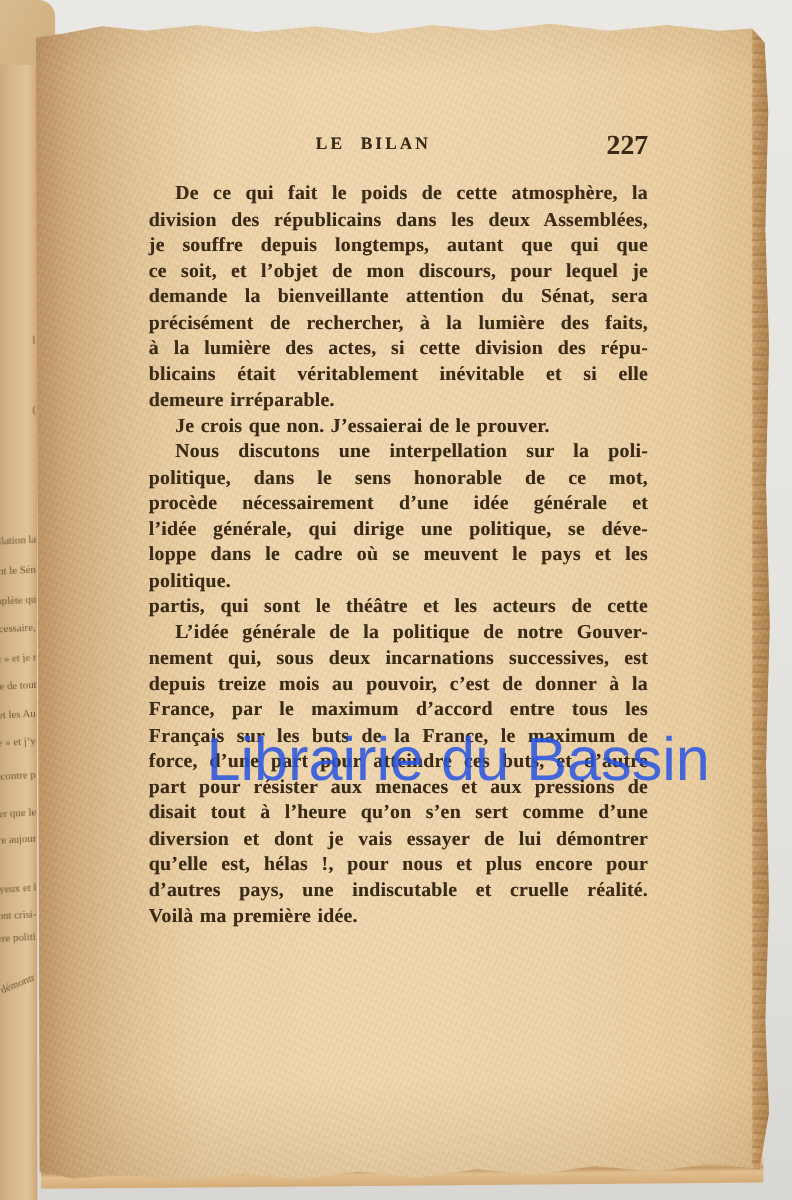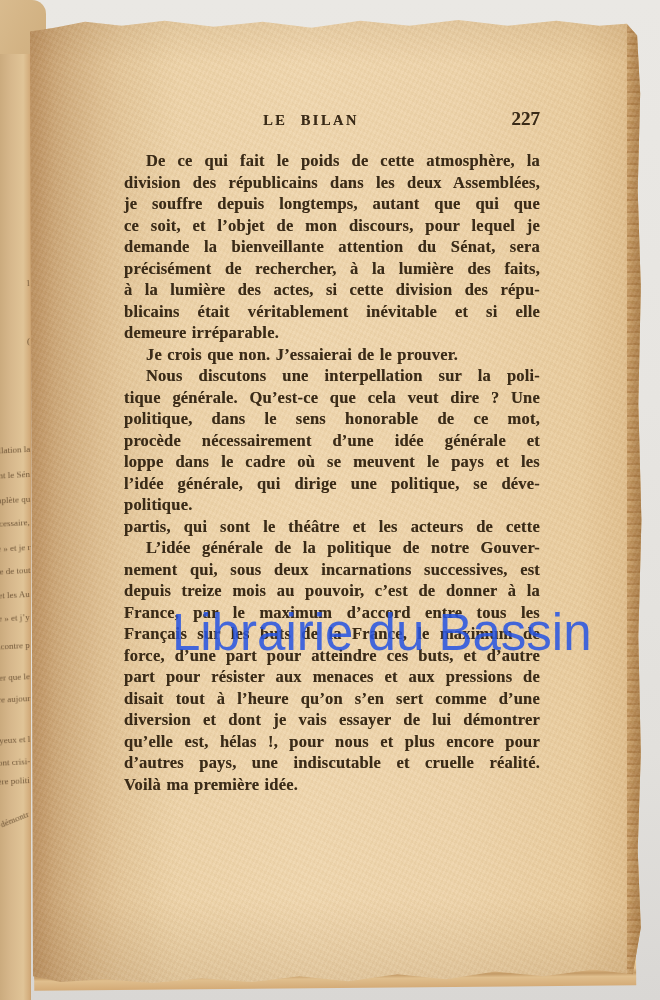--- a/index.html
+++ b/index.html
@@ -65,21 +65,21 @@
     position:absolute;left:58px;top:92px;width:452px;height:24px;
     color:#3a2b18;
   }
   .header-title{
     position:absolute;left:50%;transform:translateX(-53%);top:4px;
     font-size:14.5px;font-weight:bold;letter-spacing:2.5px;word-spacing:7px;
     text-shadow:0 0 .5px rgba(58,43,24,.55);
   }
   .page-number{
     position:absolute;right:0;top:0;
-    font-size:19px;font-weight:bold;
+    font-size:23px;font-weight:bold;
     text-shadow:0 0 .5px rgba(58,43,24,.55);
   }
   .text-block{
     position:absolute;left:58px;top:134px;width:452px;
     color:#3a2b18;
   }
   .line{
     height:21.5px;line-height:21.5px;font-size:16.5px;font-weight:bold;
     letter-spacing:.2px;word-spacing:1px;
     text-align:justify;text-align-last:justify;white-space:nowrap;
@@ -140,25 +140,24 @@
         <div class="line">division des républicains dans les deux Assemblées,</div>
         <div class="line">je souffre depuis longtemps, autant que qui que</div>
         <div class="line">ce soit, et l’objet de mon discours, pour lequel je</div>
         <div class="line">demande la bienveillante attention du Sénat, sera</div>
         <div class="line">précisément de rechercher, à la lumière des faits,</div>
         <div class="line">à la lumière des actes, si cette division des répu-</div>
         <div class="line">blicains était véritablement inévitable et si elle</div>
         <div class="line end">demeure irréparable.</div>
         <div class="line indent end">Je crois que non. J’essaierai de le prouver.</div>
         <div class="line indent">Nous discutons une interpellation sur la poli-</div>
-        <div class="line">tique générale. Qu’est-ce que cela veut dire ? Une</div>
         <div class="line">politique, dans le sens honorable de ce mot,</div>
         <div class="line">procède nécessairement d’une idée générale et</div>
+        <div class="line">l’idée générale, qui dirige une politique, se déve-</div>
         <div class="line">loppe dans le cadre où se meuvent le pays et les</div>
-        <div class="line">l’idée générale, qui dirige une politique, se déve-</div>
         <div class="line end">politique.</div>
         <div class="line">partis, qui sont le théâtre et les acteurs de cette</div>
         <div class="line indent">L’idée générale de la politique de notre Gouver-</div>
         <div class="line">nement qui, sous deux incarnations successives, est</div>
         <div class="line">depuis treize mois au pouvoir, c’est de donner à la</div>
         <div class="line">France, par le maximum d’accord entre tous les</div>
         <div class="line">Français sur les buts de la France, le maximum de</div>
         <div class="line">force, d’une part pour atteindre ces buts, et d’autre</div>
         <div class="line">part pour résister aux menaces et aux pressions de</div>
         <div class="line">disait tout à l’heure qu’on s’en sert comme d’une</div>

